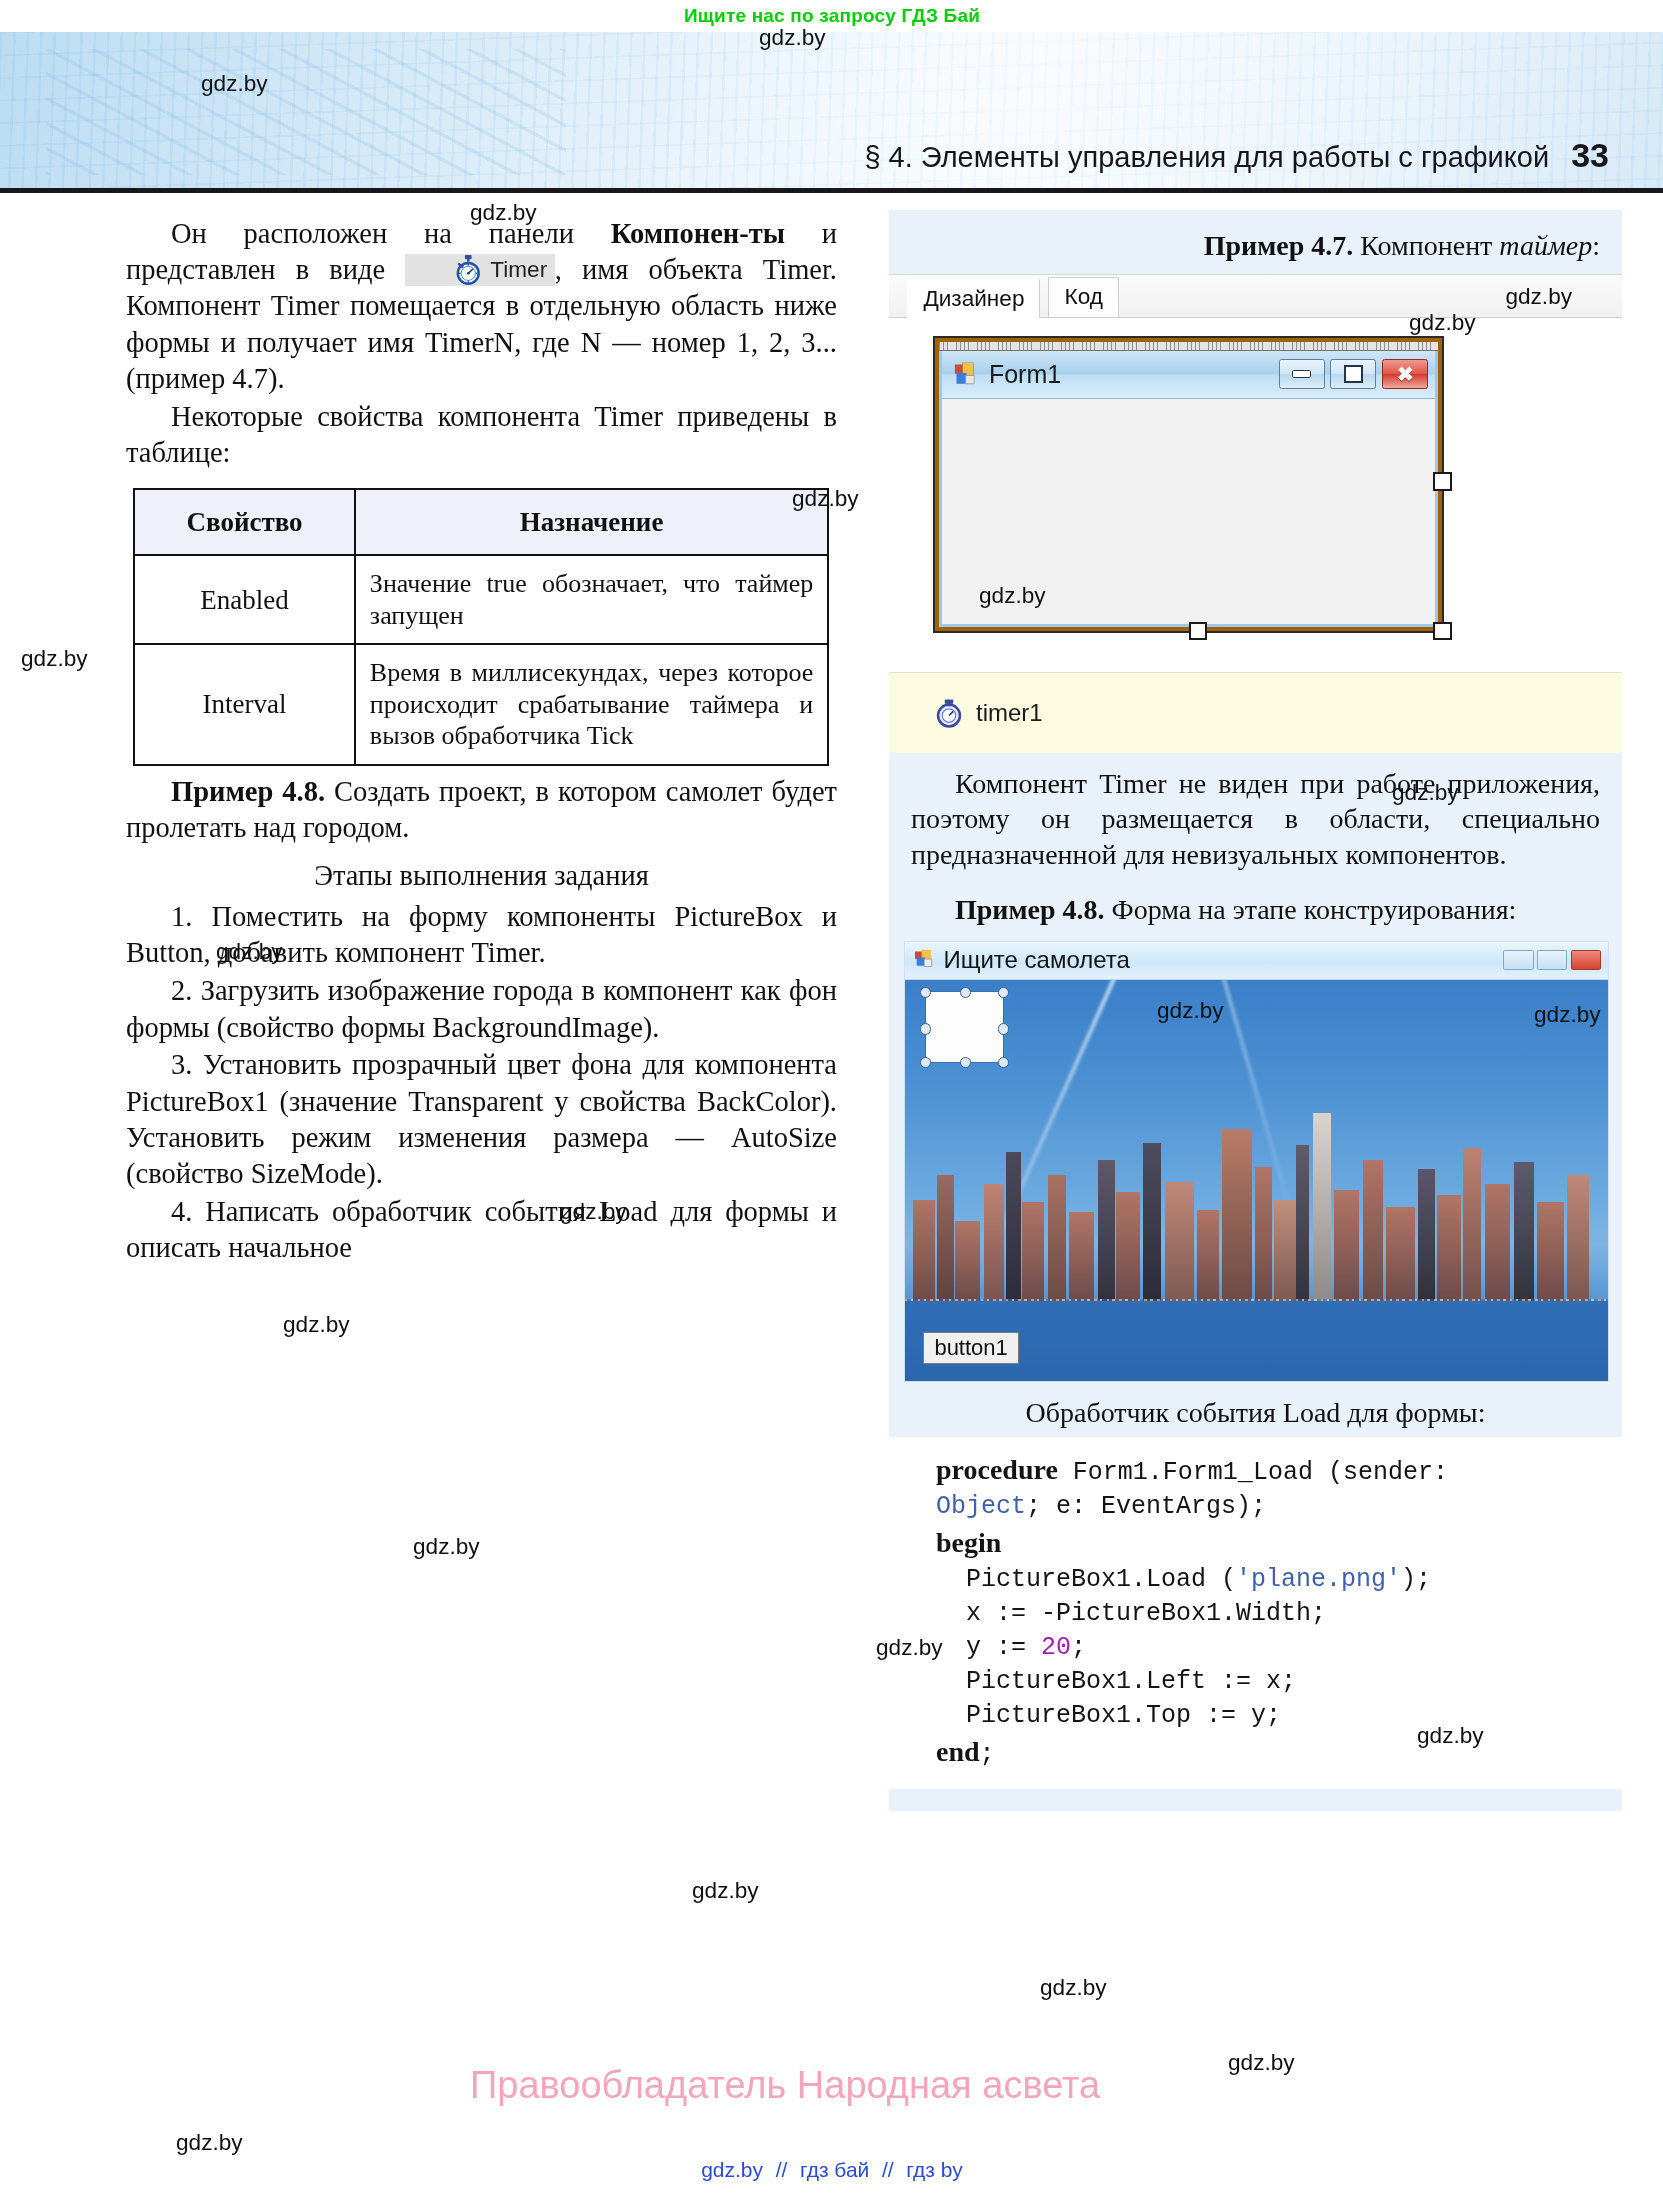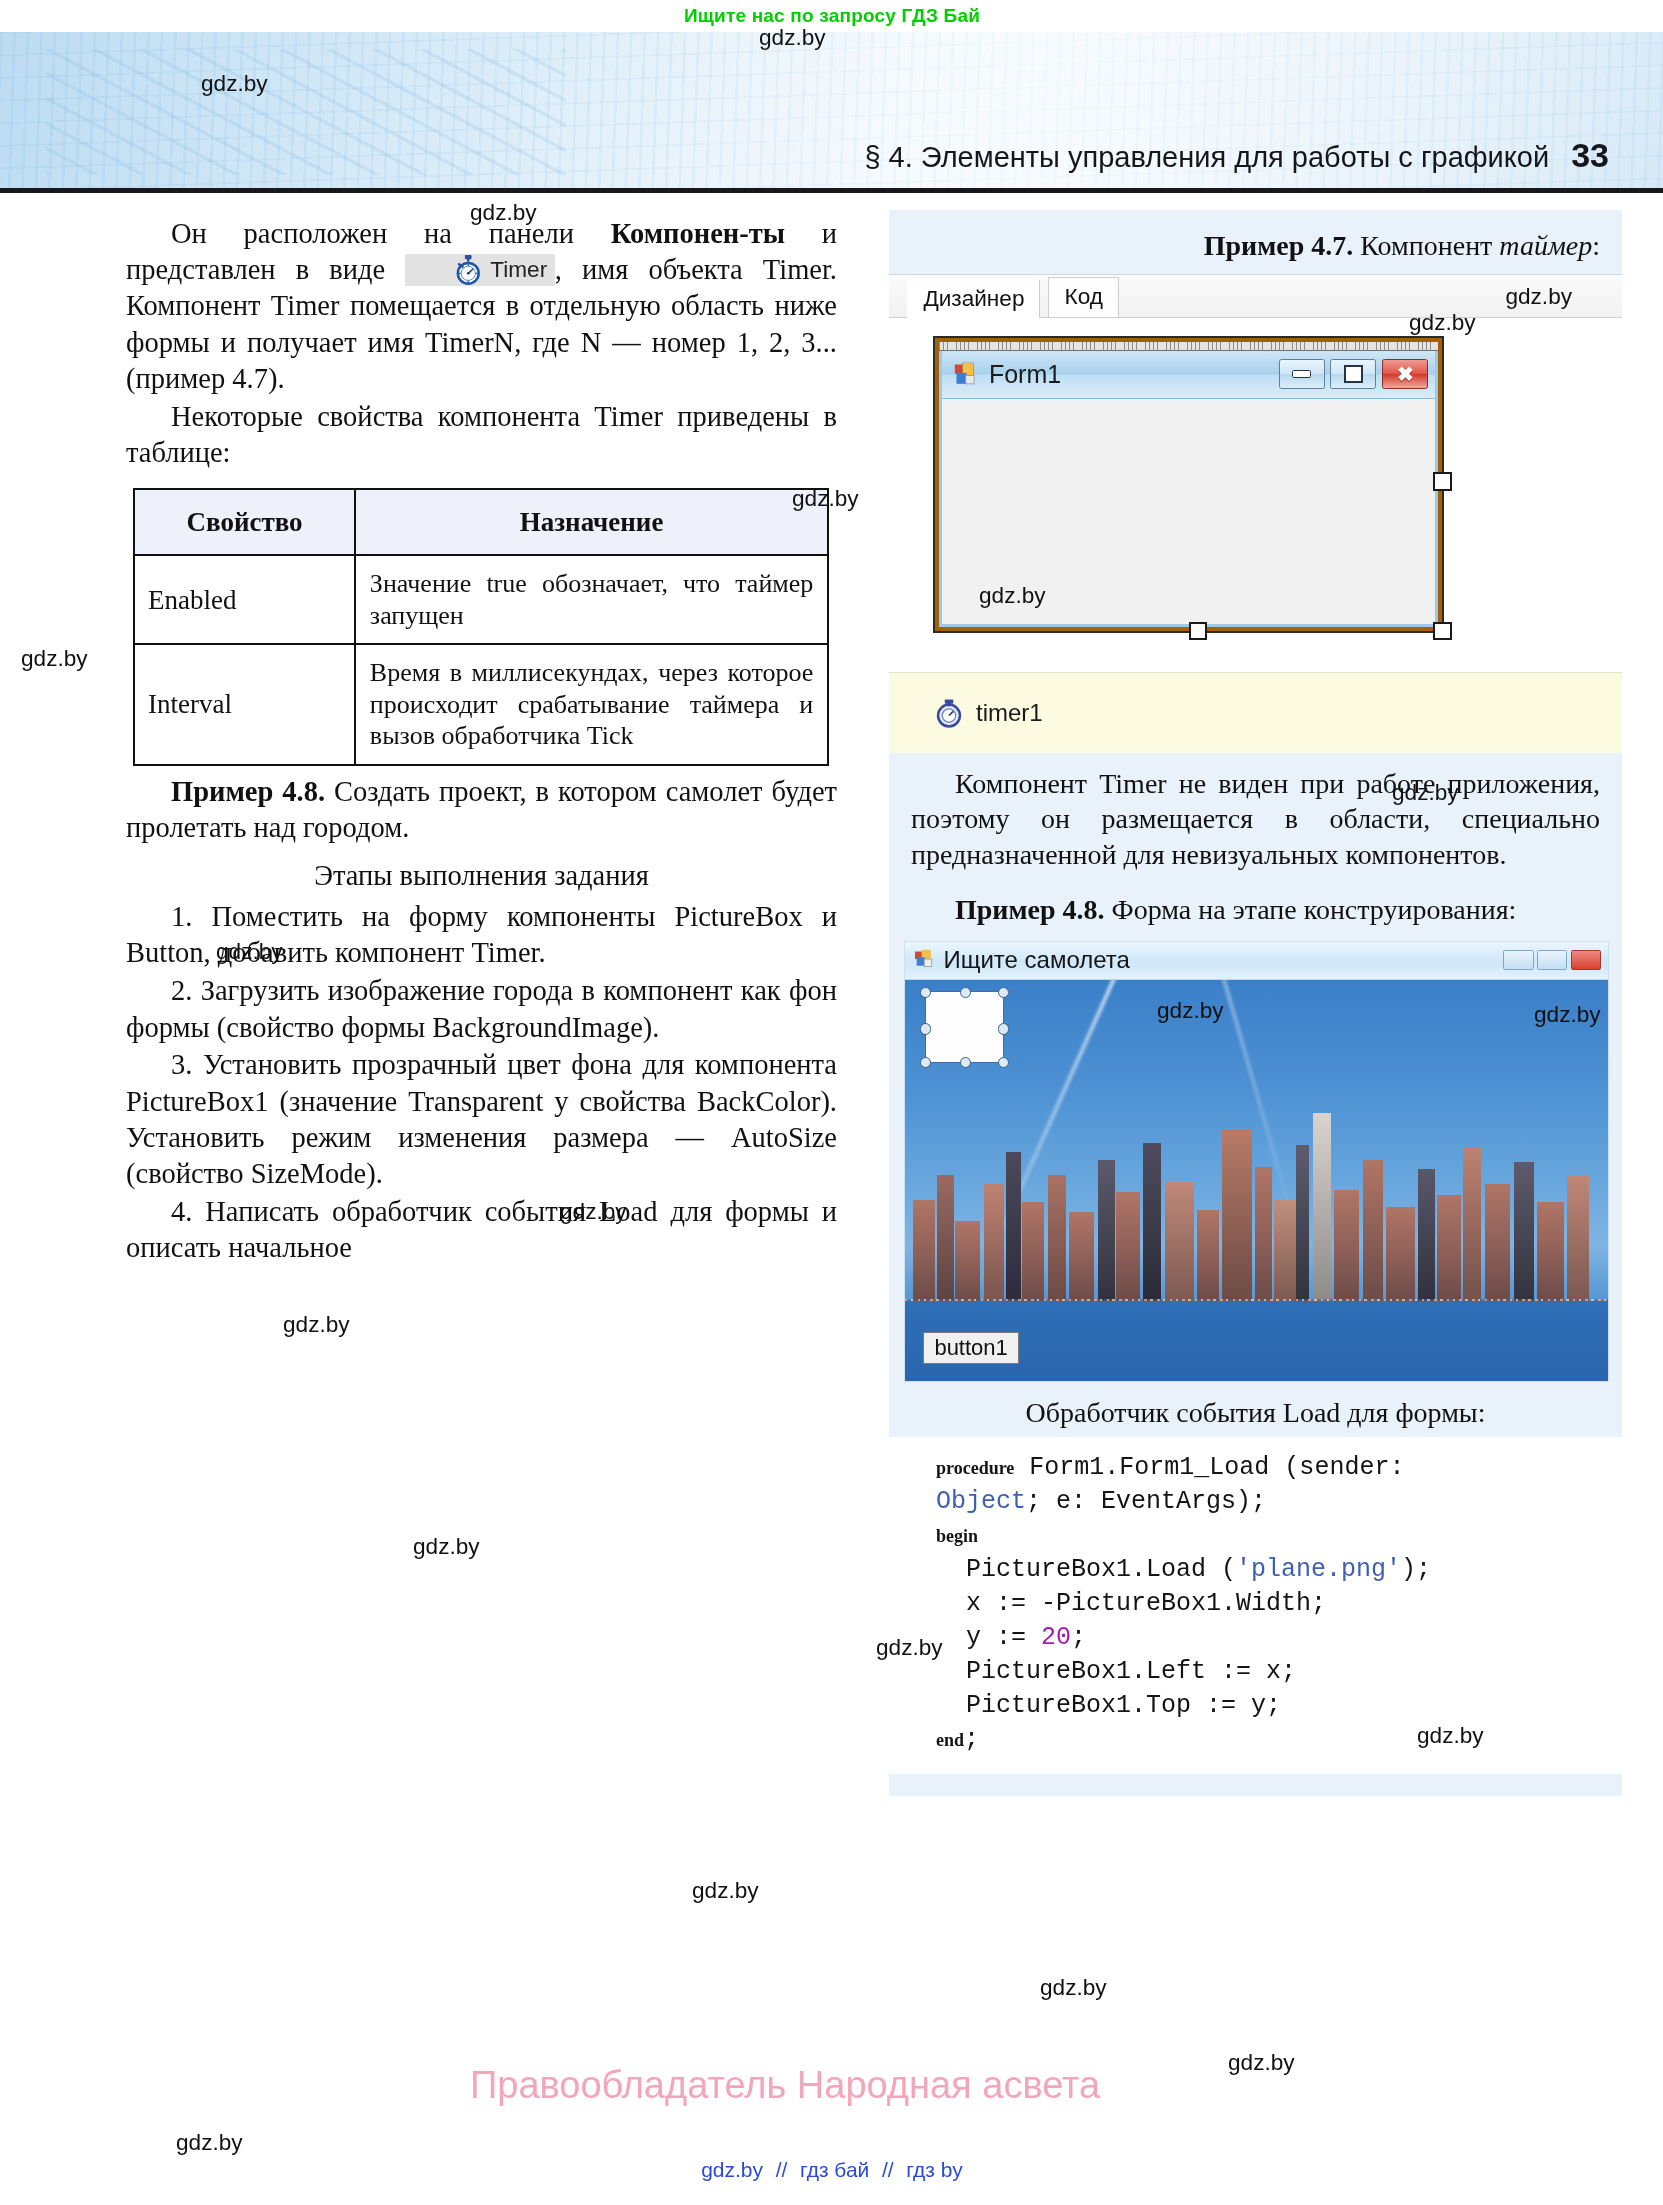--- a/index.html
+++ b/index.html
@@ -72,21 +72,21 @@
     border-collapse:collapse; width:696px; margin:17px 0 8.4px 6.7px;
     border:2.5px solid #111; font-size:26px;
   }
   table.props th, table.props td{
     border:2.5px solid #111; padding:11.7px 13.4px; vertical-align:middle;
   }
   table.props thead th{
     background:#eef0fa; text-align:center; font-weight:bold; font-size:27px;
     padding:15px 8.4px;
   }
-  table.props td.name{ width:193px; font-size:27px; position:relative; }
+  table.props td.name{ text-align:center; width:193px; font-size:27px; position:relative; }
   table.props td.desc{ text-align:justify; text-justify:inter-word; line-height:1.22; }
 
   
   .col-right{
     position:absolute; left:889px; top:210px; width:733px;
     background:#e9f2fb; padding:0 0 22px 0;
   }
   .rc-inner{ padding:15px 22px 0 22px; }
   .rc-text{
     font-size:28px; line-height:1.26; color:#111; text-align:justify;
@@ -204,21 +204,21 @@
   
   .code-intro{ font-size:28px; text-align:center; margin:15px 0 8.4px 0; color:#111; }
   .codebox{
     background:#ffffff; margin:0 -22px 0 -22px; padding:13.4px 0 17px 0;
   }
   .codebox-in{ margin-left:47px; }
   pre.code{
     margin:0; font-family:"Liberation Mono", monospace; font-size:25px;
     line-height:1.36; color:#141414; white-space:pre;
   }
-  .kw{ font-family:"Liberation Serif", serif; font-weight:bold; font-size:18px; }
+  .kw{ font-family:"Liberation Serif", serif; font-weight:bold; font-size:28px; }
   .typ{ color:#3f5fb0; }
   .str{ color:#3f5fb0; }
   .num{ color:#a21caf; }
 
   
   .copyright{
     position:absolute; left:470px; top:2064px;
     font-family:"Liberation Sans", sans-serif; font-size:38px;
     color:#f3a6bb; white-space:nowrap;
   }

